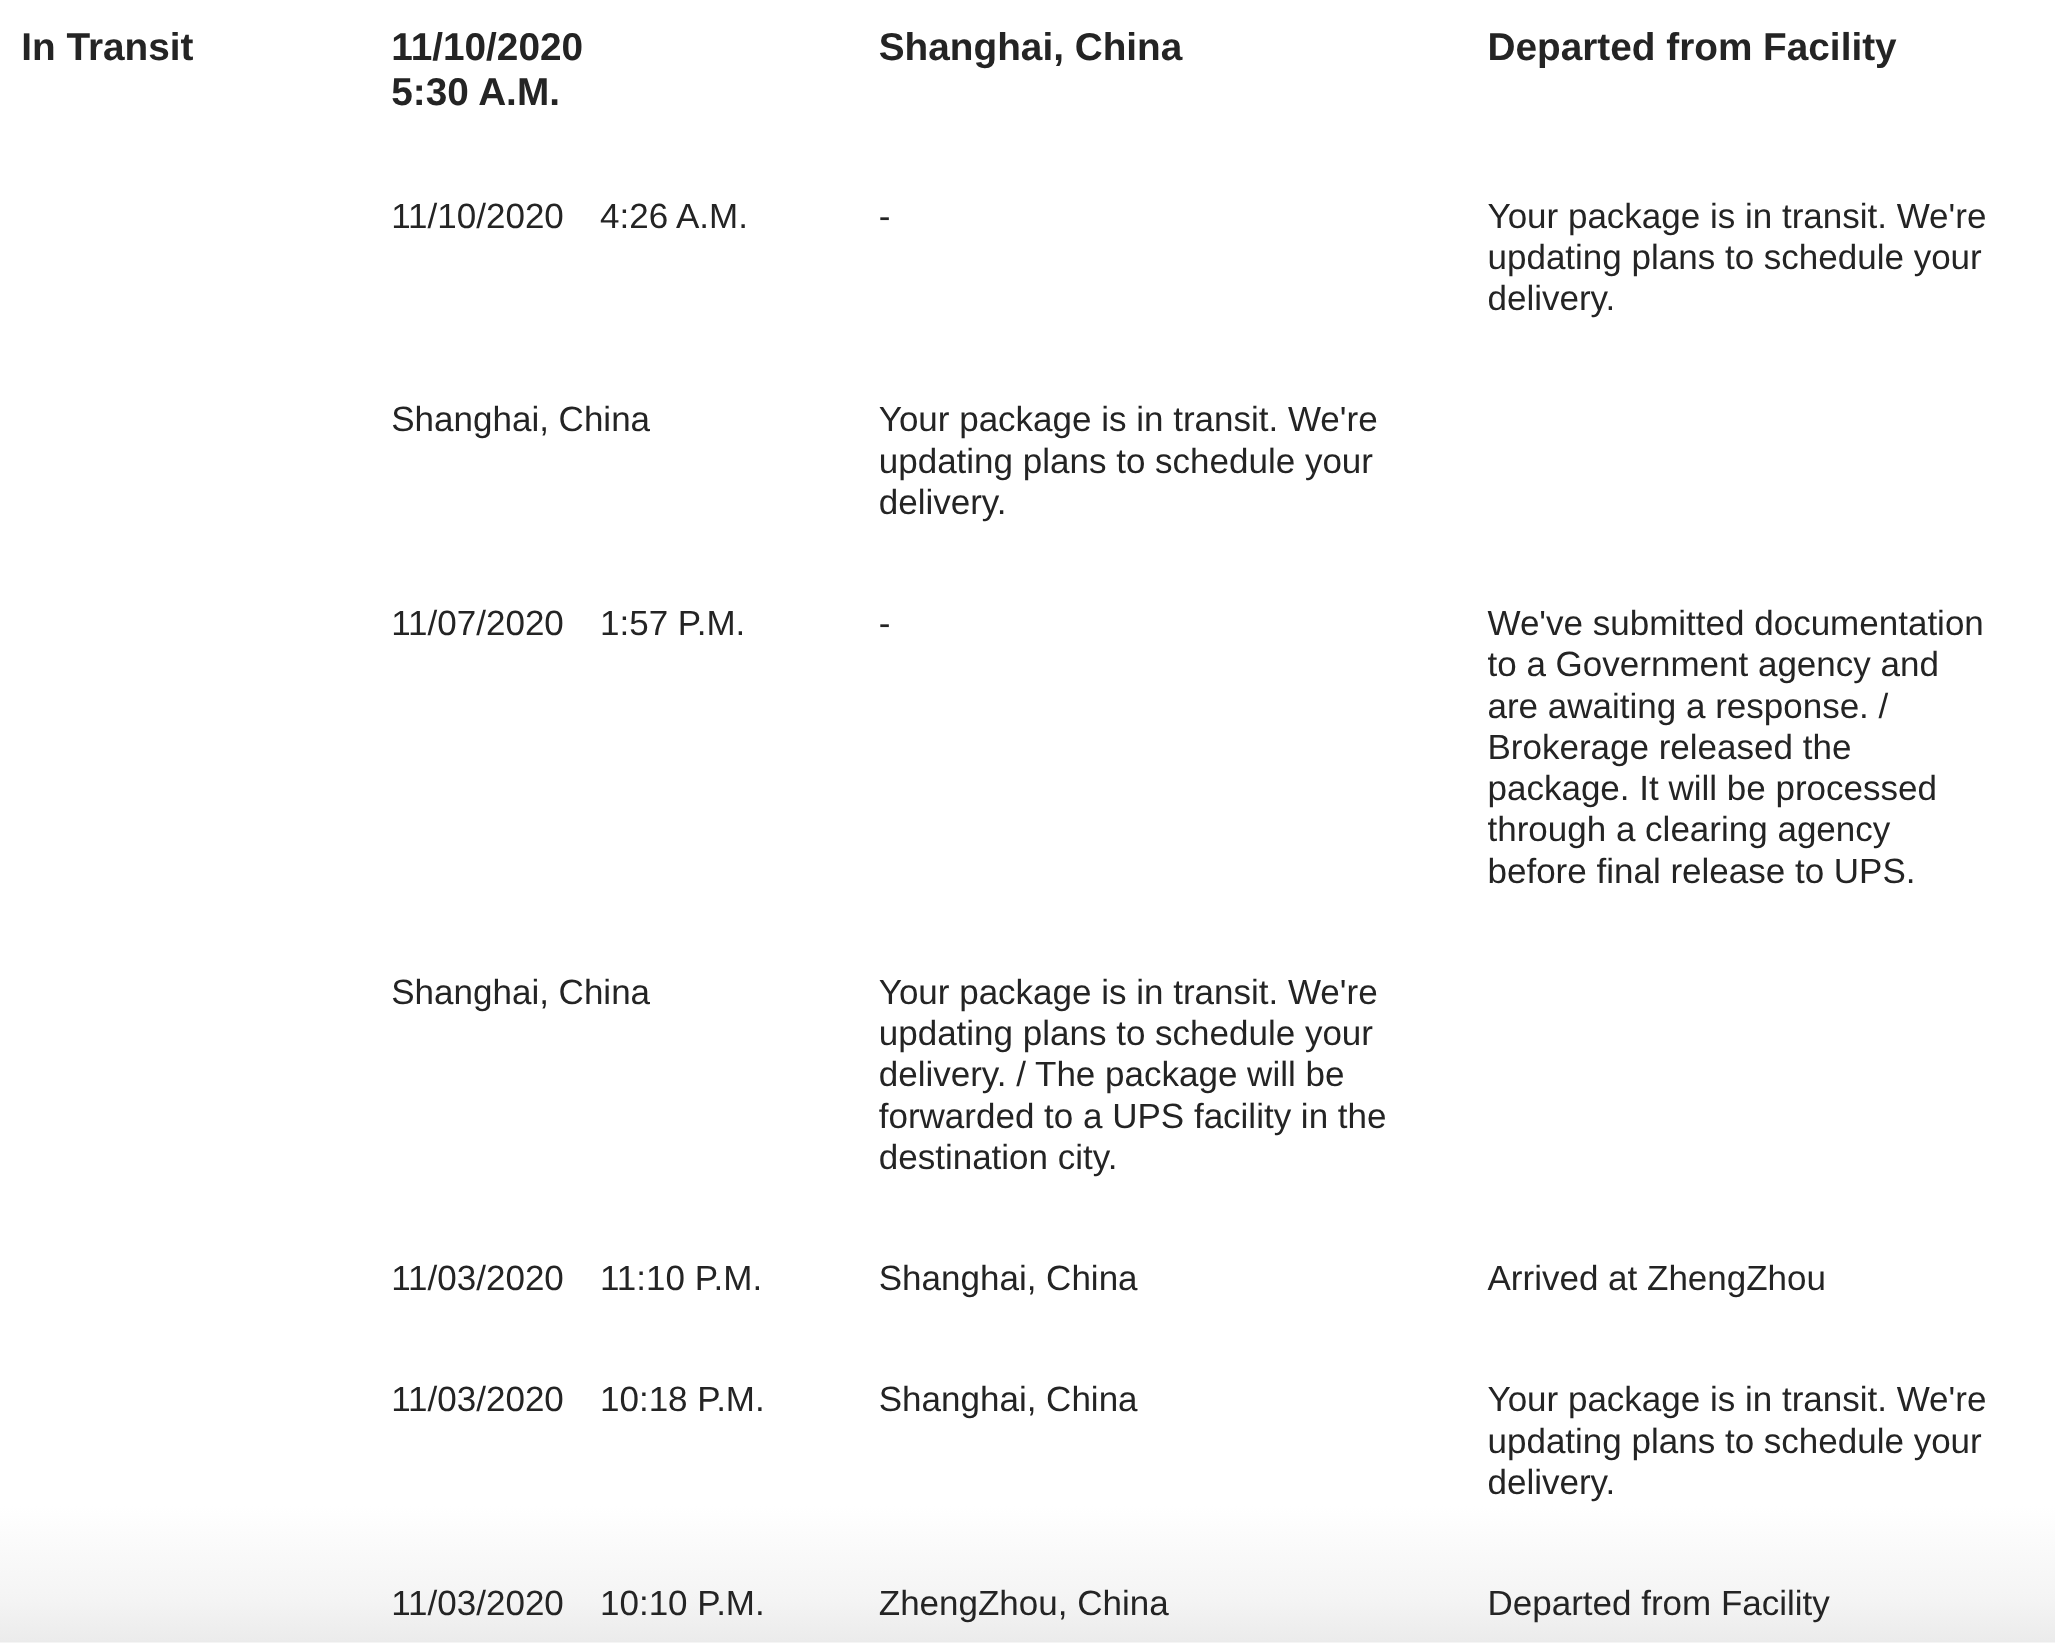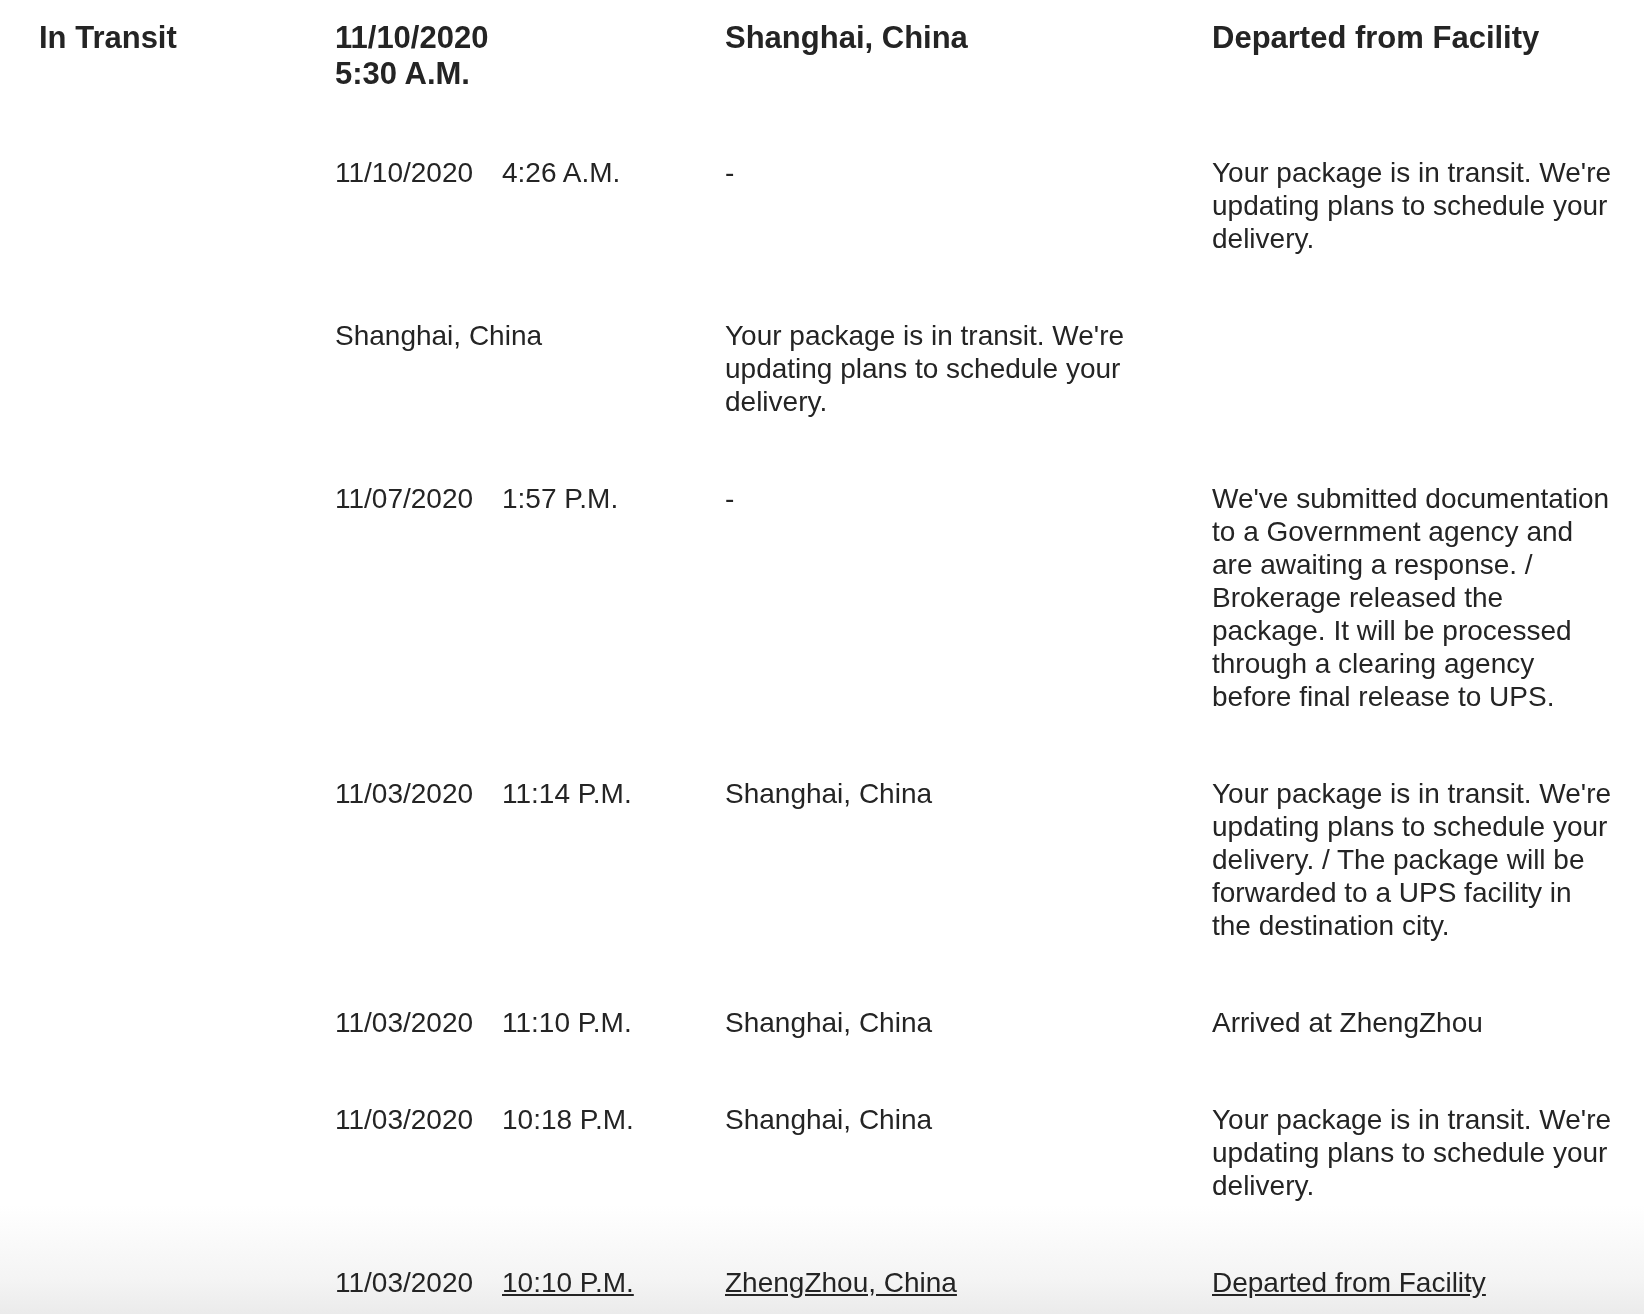--- a/index.html
+++ b/index.html
@@ -8,32 +8,31 @@
   }
   body {
     width: 1644px;
     height: 1314px;
     overflow: hidden;
     font-family: "Liberation Sans", sans-serif;
     color: #242424;
     background: linear-gradient(180deg, #ffffff 0px, #ffffff 1205px, #f4f4f4 1280px, #ebebeb 1314px);
   }
   .progress-table {
-    padding: 20px 26px 0 39px;
+    padding: 20px 26px 0 17px;
   }
   .row {
     display: grid;
     grid-template-columns: 296px 390px 487px 406px;
     margin-bottom: 64px;
     font-size: 28px;
     line-height: 33px;
   }
   .row:last-child {
     margin-bottom: 0;
-    text-decoration: underline;
   }
   .row.summary {
     font-weight: bold;
     font-size: 31px;
     line-height: 36px;
   }
   .cell {
     padding: 0;
   }
   .date {
@@ -80,23 +79,20 @@
       <div class="cell"></div>
       <div class="cell">
         <span class="date">11/07/2020</span><span class="time">1:57 P.M.</span>
       </div>
       <div class="cell">-</div>
       <div class="cell">We've submitted documentation to a Government agency and are awaiting a response. / Brokerage released the package. It will be processed through a clearing agency before final release to UPS.</div>
     </div>
 
     <div class="row">
       <div class="cell"></div>
-      <div class="cell">
-        <span class="date">11/03/2020</span><span class="time">11:14 P.M.</span>
-      </div>
       <div class="cell">Shanghai, China</div>
       <div class="cell">Your package is in transit. We're updating plans to schedule your delivery. / The package will be forwarded to a UPS facility in the destination city.</div>
     </div>
 
     <div class="row">
       <div class="cell"></div>
       <div class="cell">
         <span class="date">11/03/2020</span><span class="time">11:10 P.M.</span>
       </div>
       <div class="cell">Shanghai, China</div>

